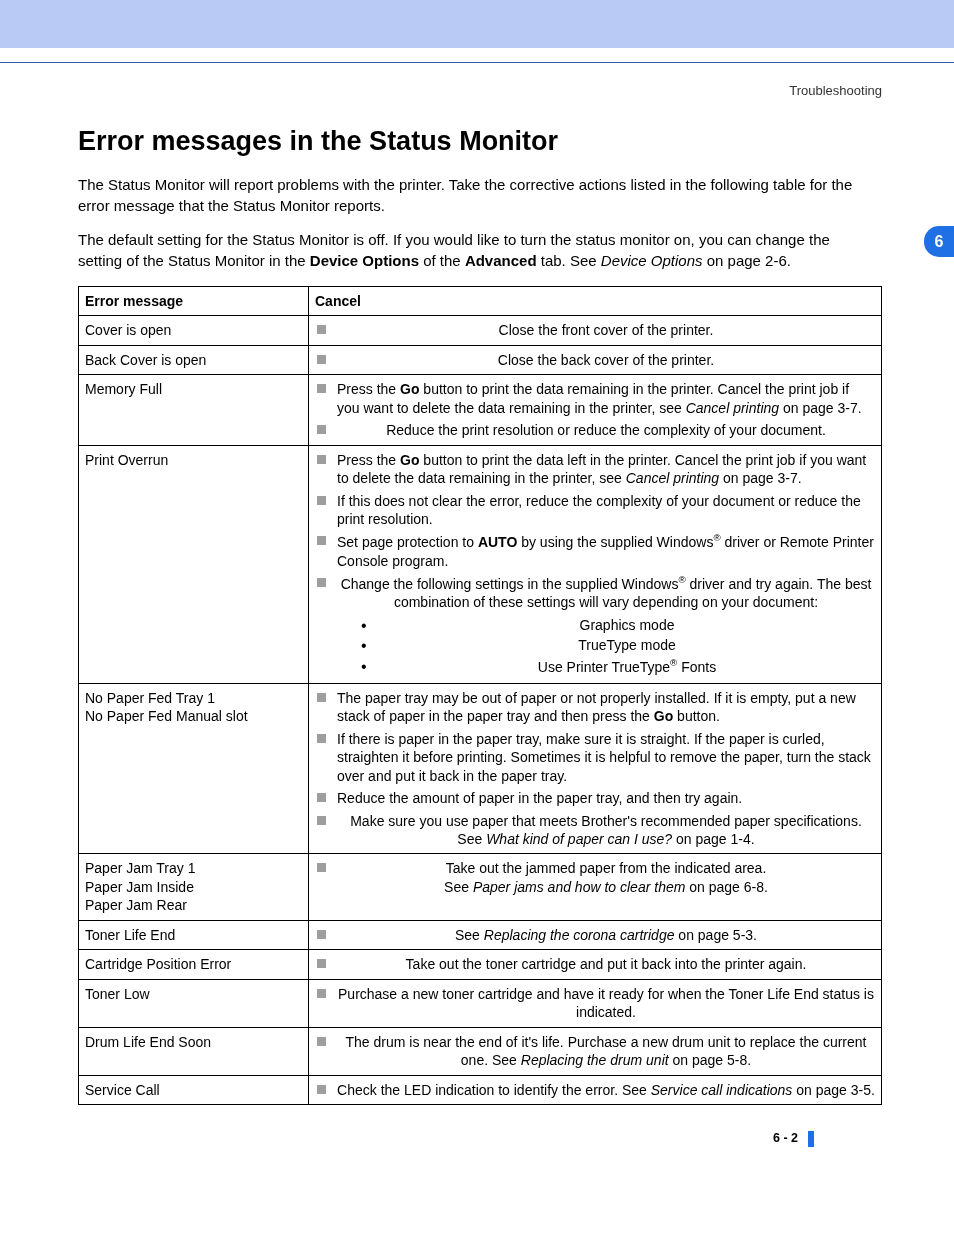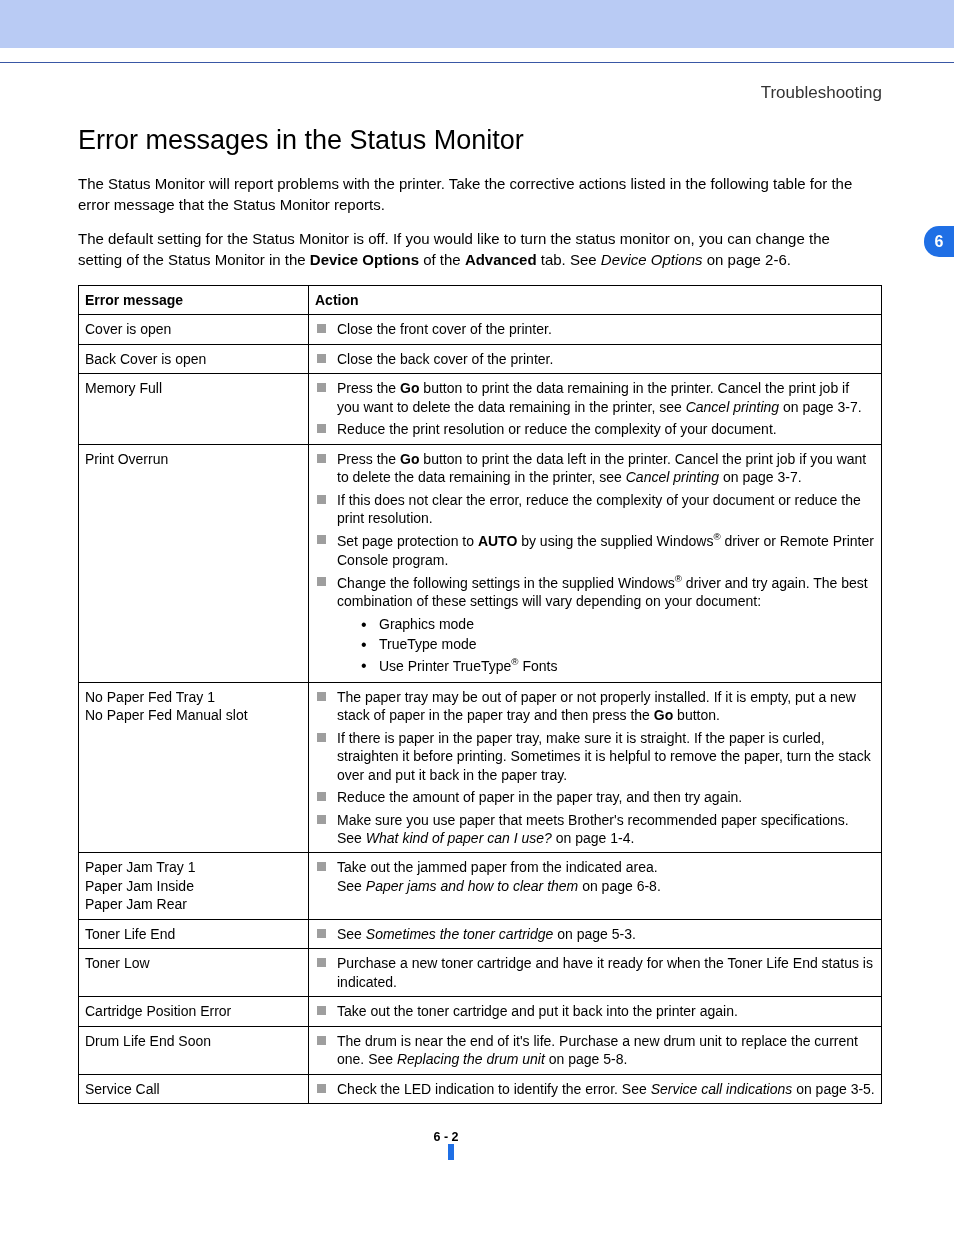--- a/index.html
+++ b/index.html
@@ -11,27 +11,27 @@
     color: #000;
     background: #fff;
   }
   .top-band { height: 48px; background: #b9cbf4; }
   .blue-rule { height: 1px; background: #3957a5; margin-top: 14px; }
   .page {
     padding: 20px 72px 20px 78px;
   }
   .breadcrumb {
     text-align: right;
-    font-size: 17px;
+    font-size: 13px;
     color: #333;
-    margin-bottom: 22px;
+    margin-bottom: 28px;
   }
   h1 {
     font-size: 27px;
-    font-weight: normal;
+    font-weight: bold;
     margin: 10px 0 18px 0;
   }
   p.body {
     margin: 0 11px 14px 0;
     line-height: 1.38;
     font-size: 15px;
   }
   .italic { font-style: italic; }
   .bold { font-weight: bold; }
   table.errs {
@@ -53,21 +53,21 @@
   ul.sq {
     list-style: none;
     margin: 0;
     padding: 0;
   }
   ul.sq > li {
     position: relative;
     padding-left: 22px;
     margin: 0 0 4px 0;
   }
-  ul.sq > li:last-child { margin-bottom: 0; }
+  ul.sq > li:last-child { margin-bottom: 0; text-align: center; }
   ul.sq > li::before {
     content: "";
     position: absolute;
     left: 2px;
     top: 4px;
     width: 9px;
     height: 9px;
     background: #9e9e9e;
   }
   ul.dot {
@@ -97,24 +97,22 @@
     color: #fff;
     font-weight: bold;
     font-size: 16px;
     border-radius: 15px 0 0 15px;
     display: flex;
     align-items: center;
     justify-content: center;
   }
   .footer {
     display: flex;
-    align-items: center;
     justify-content: flex-end;
     padding: 26px 68px 0 0;
-    flex-direction: column;
   }
   .footer .pnum { font-weight: bold; font-size: 12.5px; }
   .footer .bar {
     width: 6px; height: 16px; background: #1f6fe5;
     margin-left: 10px;
   }
   sup { font-size: 0.7em; }
 </style>
 </head>
 <body>
@@ -132,21 +130,21 @@
   <p class="body">The Status Monitor will report problems with the printer. Take the corrective actions listed in the following table for the error message that the Status Monitor reports.</p>
 
   <p class="body">
     <span>The default setting for the Status Monitor is off. If you would like to turn the status monitor on, you can change the setting of the Status Monitor in the </span><span class="bold">Device Options</span><span> of the </span><span class="bold">Advanced</span><span> tab. See </span><span class="italic">Device Options</span><span> on page 2-6.</span>
   </p>
 
   <table class="errs">
     <tbody>
         <tr>
       <th>Error message</th>
-      <th>Action</th>
+      <th>Cancel</th>
     </tr>
 
     <tr>
       <td class="msgcell">Cover is open</td>
       <td>
         <ul class="sq">
               <li>Close the front cover of the printer.</li>
             </ul>
       </td>
     </tr>
@@ -230,40 +228,40 @@
           </li>
         </ul>
       </td>
     </tr>
 
     <tr>
       <td class="msgcell">Toner Life End</td>
       <td>
         <ul class="sq">
           <li>
-            <span>See </span><span class="italic">Sometimes the toner cartridge</span><span> on page 5-3.</span>
-          </li>
-        </ul>
+            <span>See </span><span class="italic">Replacing the corona cartridge</span><span> on page 5-3.</span>
+          </li>
+        </ul>
+      </td>
+    </tr>
+
+    <tr>
+      <td class="msgcell">Cartridge Position Error</td>
+      <td>
+        <ul class="sq">
+              <li>Take out the toner cartridge and put it back into the printer again.</li>
+            </ul>
       </td>
     </tr>
 
     <tr>
       <td class="msgcell">Toner Low</td>
       <td>
         <ul class="sq">
               <li>Purchase a new toner cartridge and have it ready for when the Toner Life End status is indicated.</li>
-            </ul>
-      </td>
-    </tr>
-
-    <tr>
-      <td class="msgcell">Cartridge Position Error</td>
-      <td>
-        <ul class="sq">
-              <li>Take out the toner cartridge and put it back into the printer again.</li>
             </ul>
       </td>
     </tr>
 
     <tr>
       <td class="msgcell">Drum Life End Soon</td>
       <td>
         <ul class="sq">
           <li>
             <span>The drum is near the end of it's life. Purchase a new drum unit to replace the current one. See </span><span class="italic">Replacing the drum unit</span><span> on page 5-8.</span>

